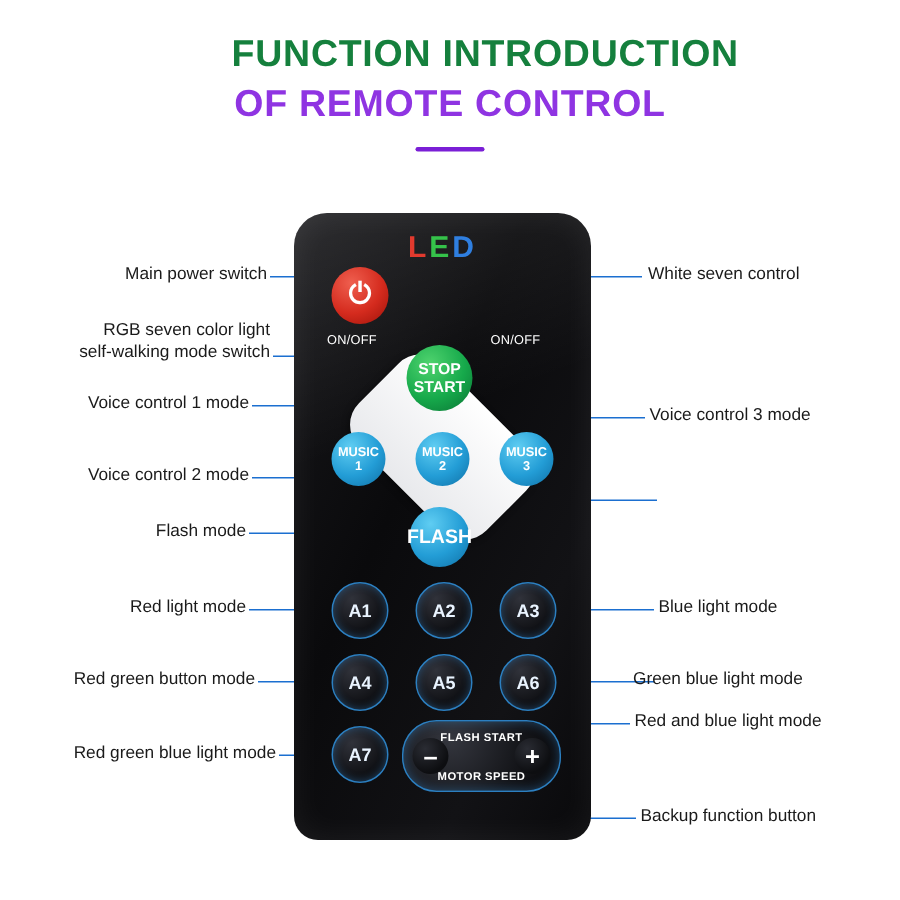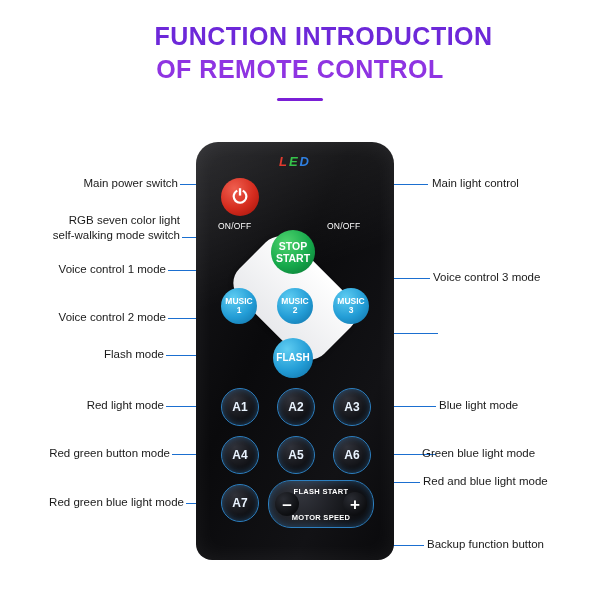--- a/index.html
+++ b/index.html
@@ -24,21 +24,21 @@
     width: 600px;
     text-align: center;
   }
   .title-line {
     font-size: 25px;
     font-weight: bold;
     letter-spacing: 0.5px;
     line-height: 33px;
     color: #8e2fe0;
   }
-  .title-line.l1 { color: #6d28d9; padding-left: 47px; }
+  .title-line.l1 { color: #15803d; padding-left: 47px; }
   .title-line.l2 { color: #8f34e2; }
   .title-underline {
     width: 46px;
     height: 3px;
     background: #7a1fd6;
     margin: 12px auto 0 auto;
     border-radius: 2px;
   }
 
   
@@ -60,23 +60,22 @@
     border-radius: 22px 22px 16px 16px;
     background: linear-gradient(160deg, rgba(255,255,255,0.10) 0%, rgba(255,255,255,0.0) 35%);
     pointer-events: none;
   }
 
   .led-label {
     position: absolute;
     left: 0; top: 12px;
     width: 198px;
     text-align: center;
-    font-size: 13px;
-    font-weight: bold;
-    font-style: italic;
+    font-size: 20px;
+    font-weight: bold;
     letter-spacing: 2px;
   }
   .led-label .r { color: #e23a2e; }
   .led-label .g { color: #35c24a; }
   .led-label .b { color: #2f7fe0; }
 
   
   .btn {
     position: absolute;
     border-radius: 50%;
@@ -140,21 +139,21 @@
     line-height: 9.5px;
   }
   .m1 { left: 25px; }
   .m2 { left: 81px; }
   .m3 { left: 137px; }
 
   .btn-flash {
     left: 77px; top: 196px;
     width: 40px; height: 40px;
     background: radial-gradient(circle at 35% 28%, #5fcdf2 0%, #239dd6 55%, #0f6fa5 100%);
-    font-size: 10px;
+    font-size: 13px;
   }
 
   .btn-a {
     width: 38px; height: 38px;
     background: radial-gradient(circle at 35% 28%, #30323a 0%, #121317 60%, #070709 100%);
     border: 1px solid #2c7fc0;
     color: #eaf4ff;
     font-size: 12px;
     box-shadow: inset 0 0 6px rgba(60,140,210,0.45);
   }
@@ -376,20 +375,20 @@
   <div class="callout left" style="left:20px; top:176px; width:158px;">Main power switch</div>
   <div class="callout left" style="left:20px; top:213px; width:160px;">RGB seven color light
 self-walking mode switch</div>
   <div class="callout left" style="left:20px; top:262px; width:146px;">Voice control 1 mode</div>
   <div class="callout left" style="left:20px; top:310px; width:146px;">Voice control 2 mode</div>
   <div class="callout left" style="left:20px; top:347px; width:144px;">Flash mode</div>
   <div class="callout left" style="left:20px; top:398px; width:144px;">Red light mode</div>
   <div class="callout left" style="left:20px; top:446px; width:150px;">Red green button mode</div>
   <div class="callout left" style="left:20px; top:495px; width:164px;">Red green blue light mode</div>
 
-  <div class="callout right" style="left:432px; top:176px; width:160px;">Main light control</div>
+  <div class="callout right" style="left:432px; top:176px; width:160px;">White seven control</div>
   <div class="callout right" style="left:433px; top:270px; width:160px;">Voice control 3 mode</div>
   <div class="callout right" style="left:439px; top:398px; width:150px;">Blue light mode</div>
   <div class="callout right" style="left:422px; top:446px; width:156px;">Green blue light mode</div>
   <div class="callout right" style="left:423px; top:474px; width:170px;">Red and blue light mode</div>
   <div class="callout right" style="left:427px; top:537px; width:166px;">Backup function button</div>
 
 </div>
 
 </body></html>

